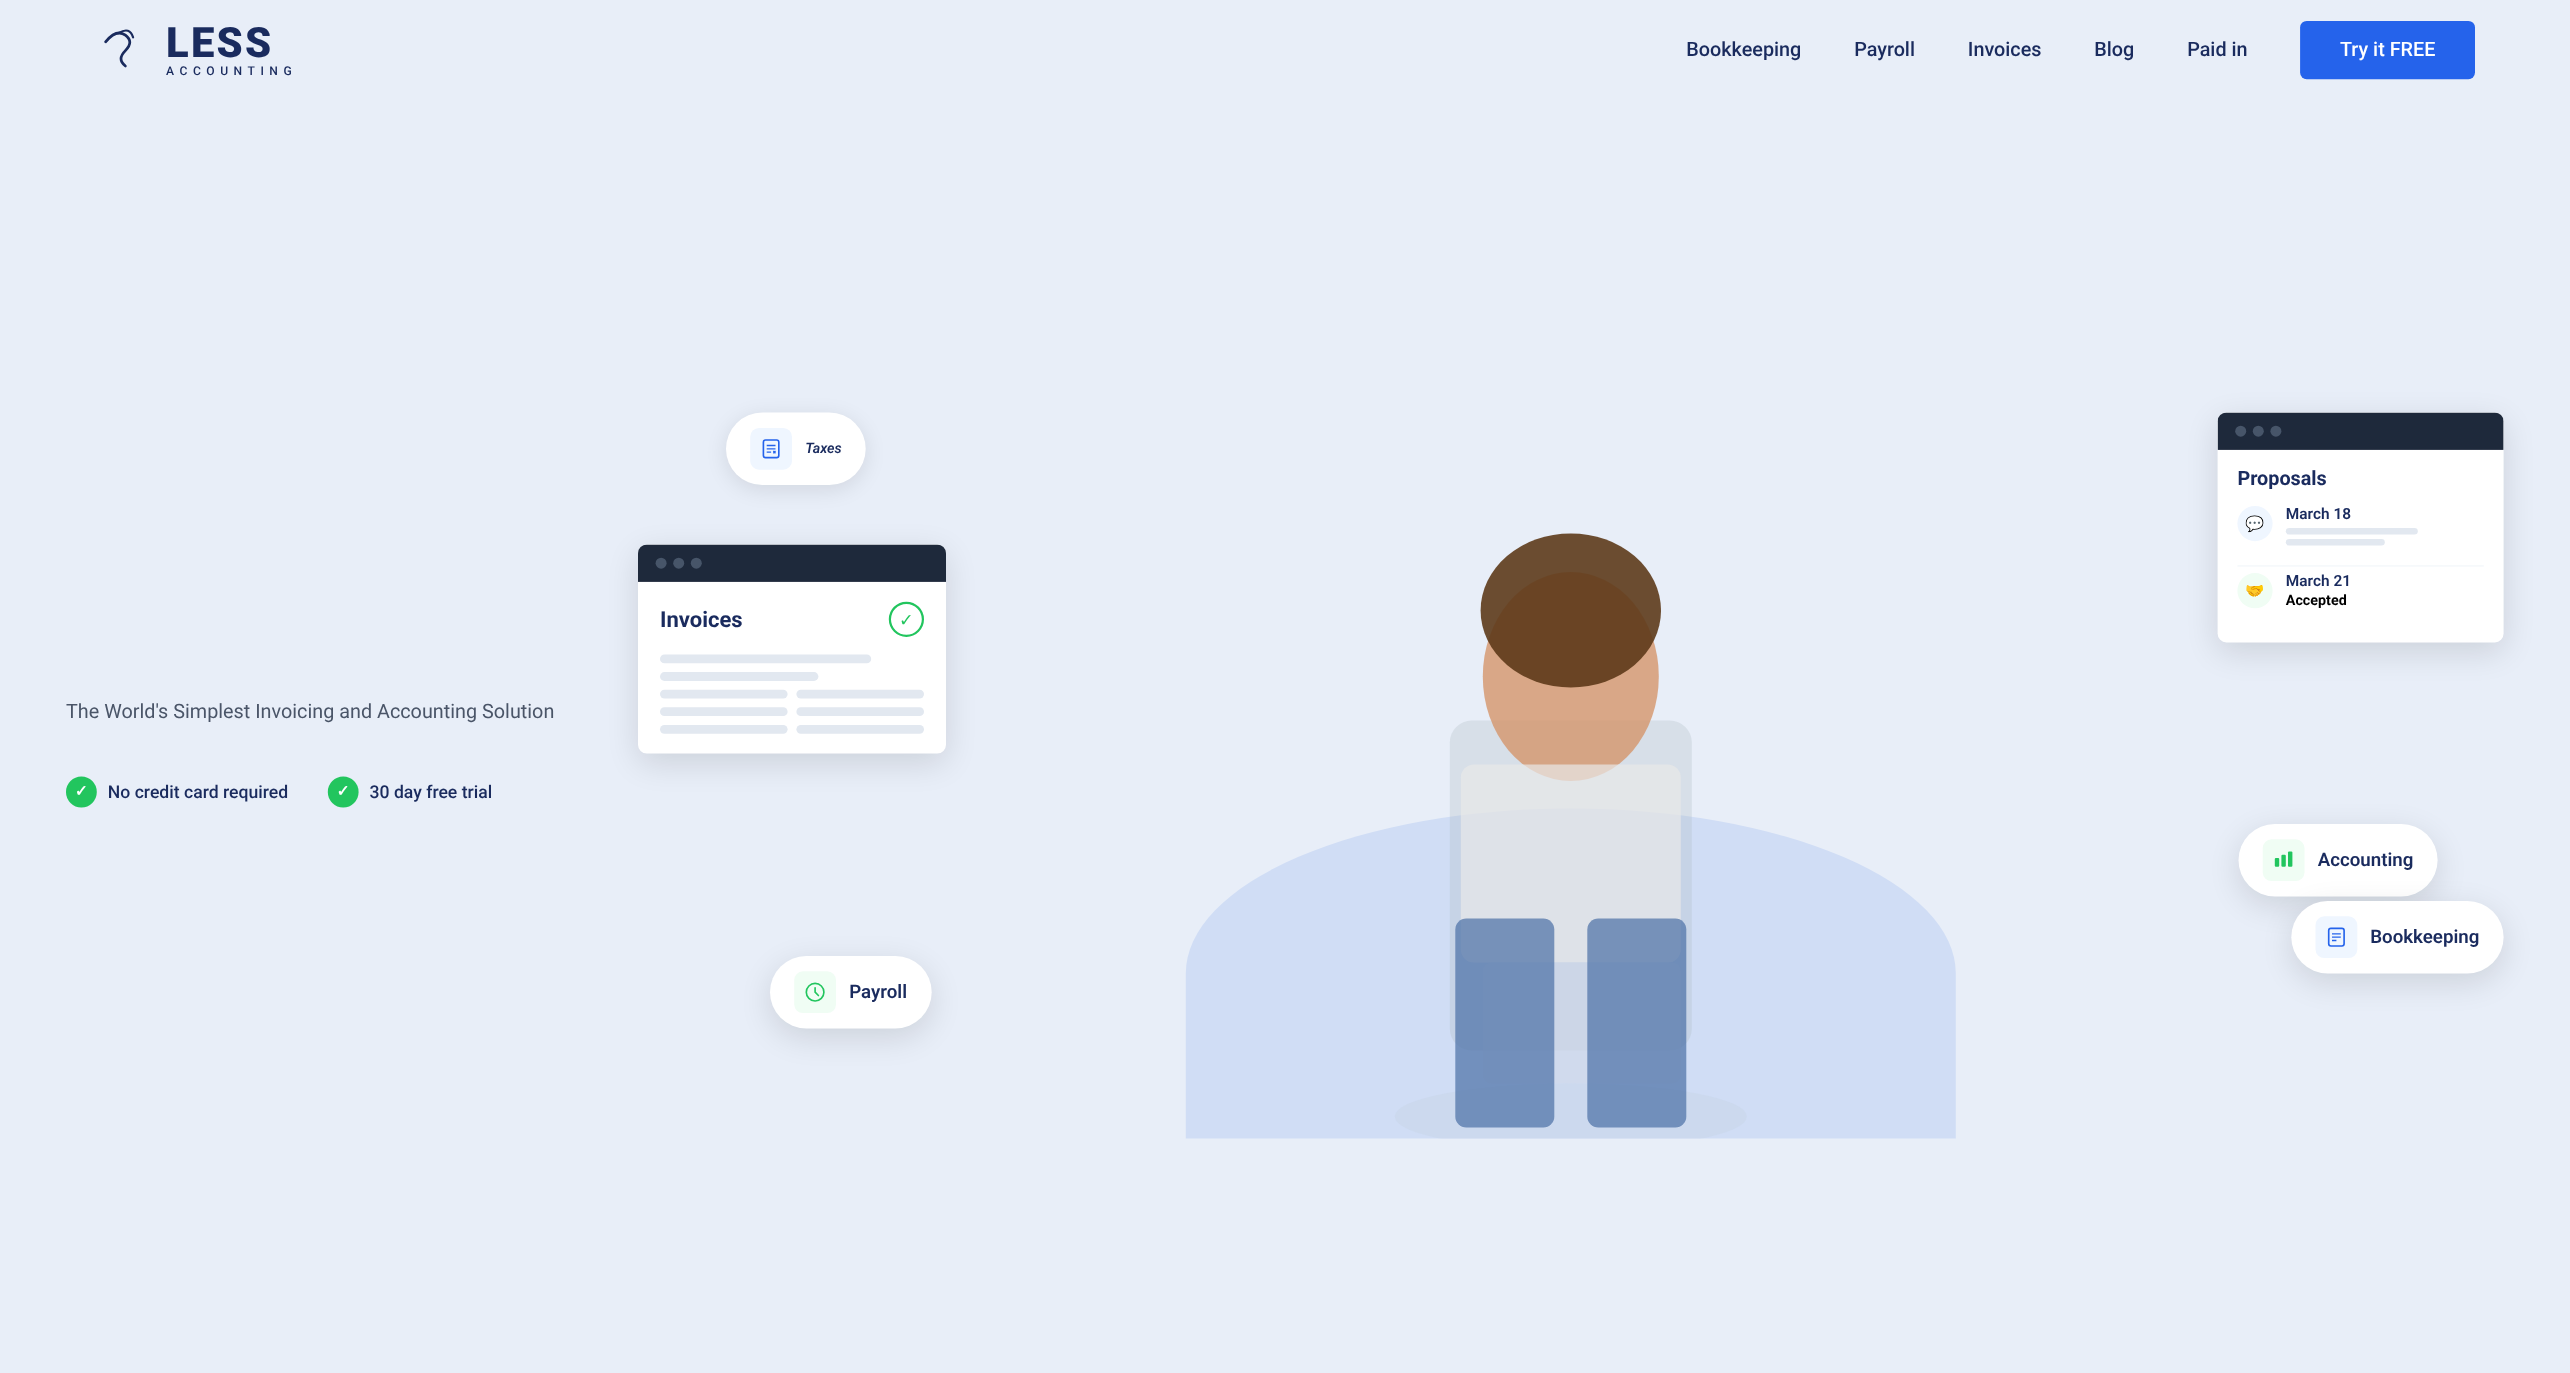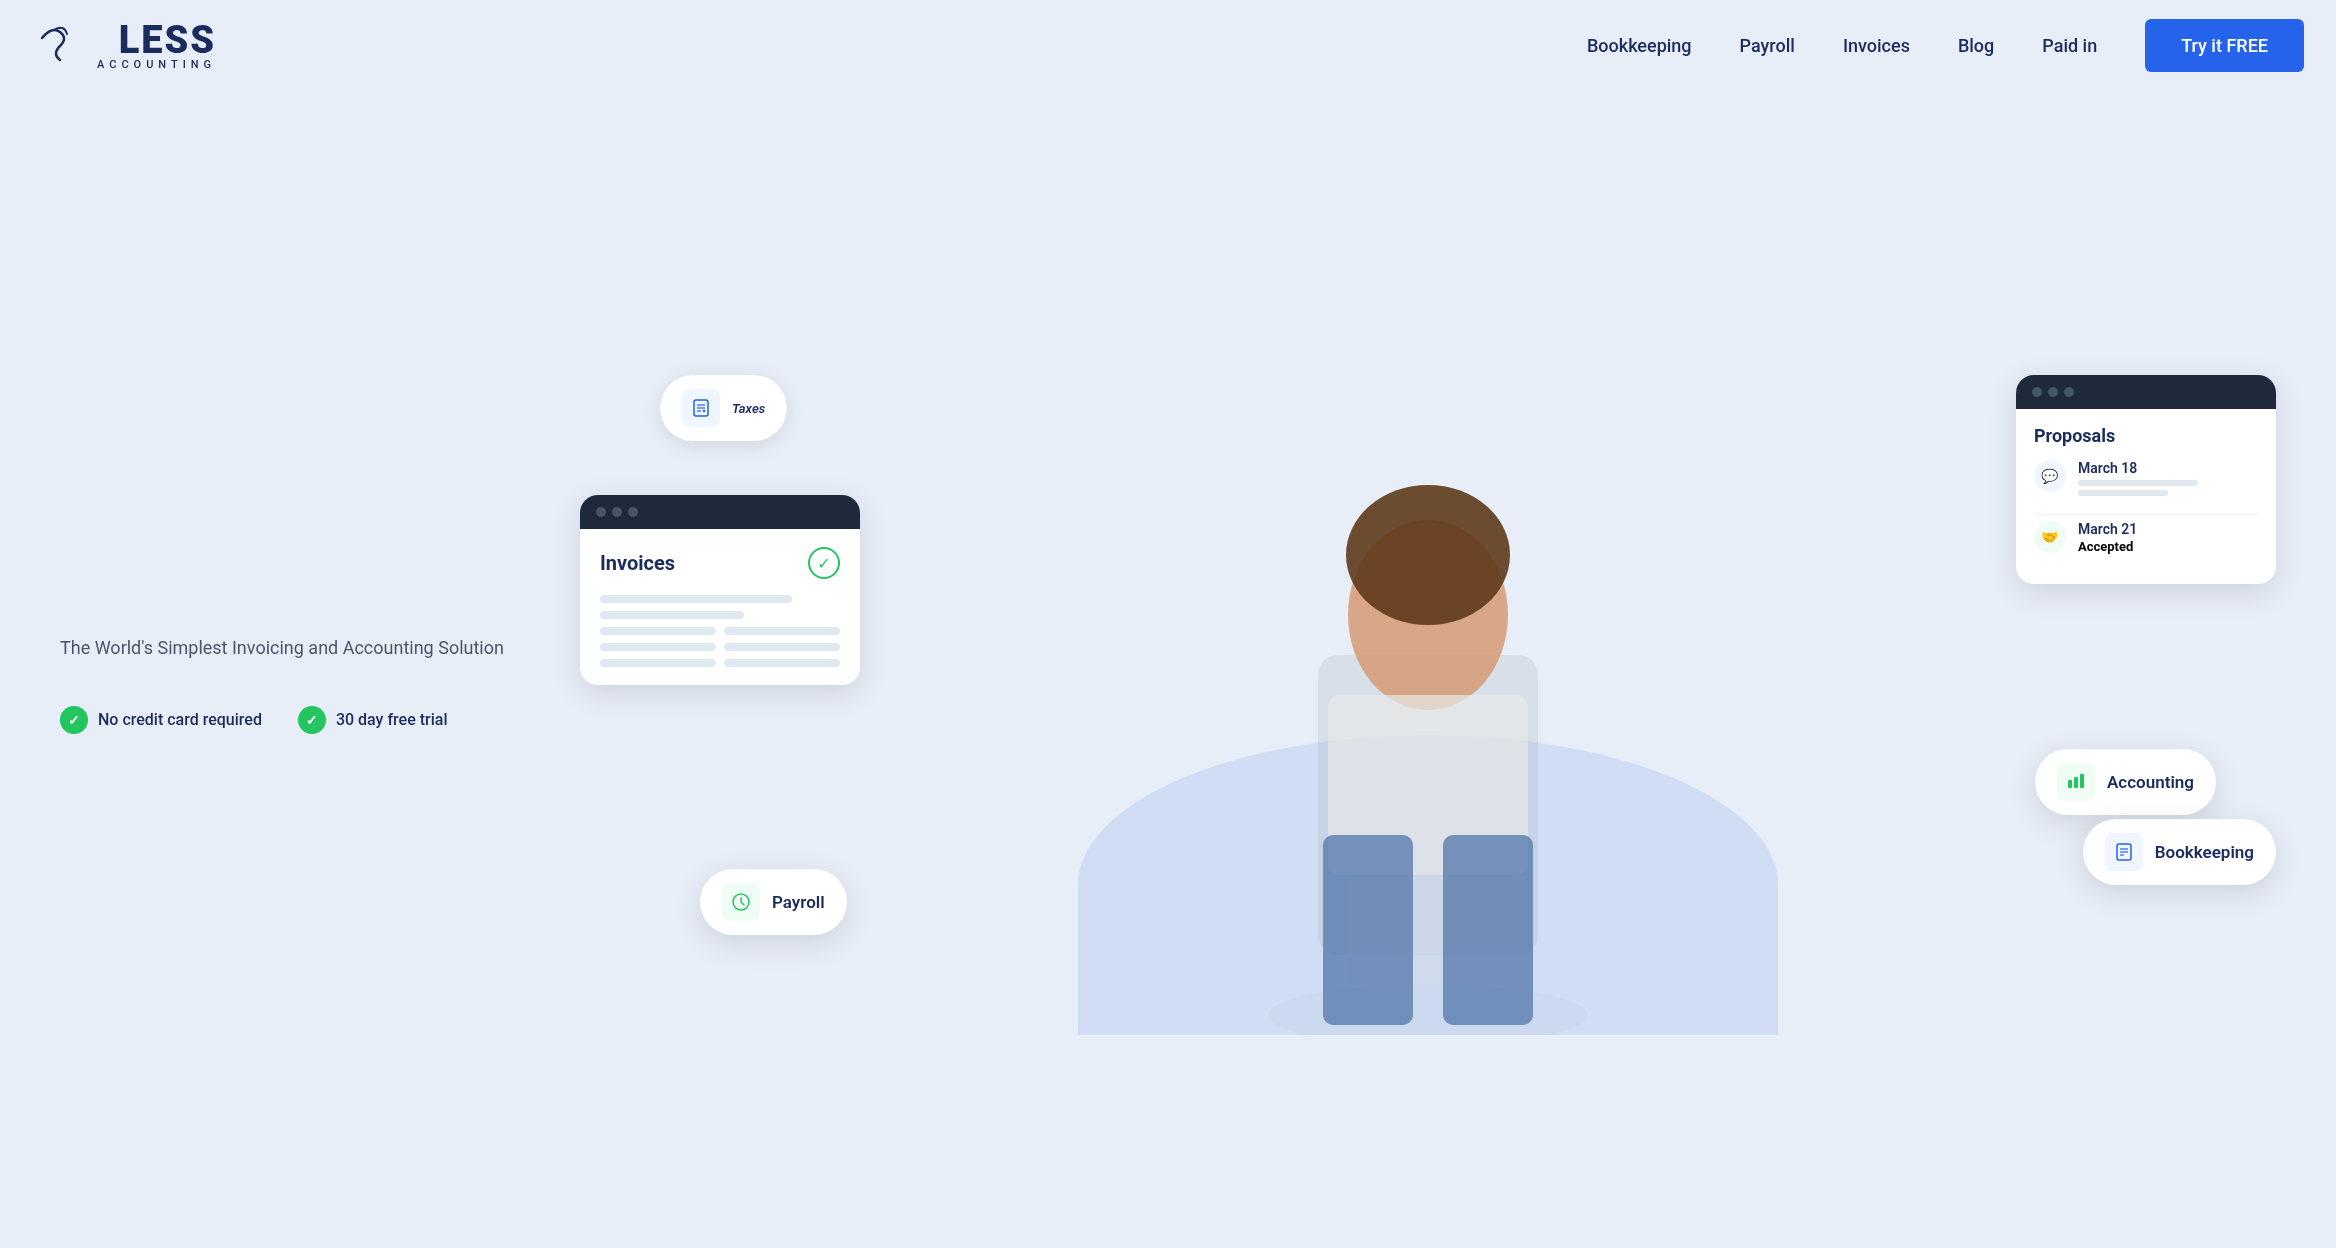--- a/index.html
+++ b/index.html
@@ -8,23 +8,22 @@
       background: #e8eef8;
       min-height: 100vh;
       overflow-x: hidden;
     }
 
     
     .navbar {
       display: flex;
       align-items: center;
       justify-content: space-between;
-      padding: 18px 32px;
+      padding: 18px 86px;
       background: #e8eef8;
-      text-align: right;
     }
     .logo {
       display: flex;
       align-items: center;
       gap: 10px;
     }
     .logo-icon {
       width: 55px;
       height: 55px;
     }
@@ -149,21 +148,21 @@
       flex: 1;
       position: relative;
       height: 700px;
       z-index: 1;
     }
 
     
     .float-card {
       position: absolute;
       background: white;
-      border-radius: 18px;
+      border-radius: 8px;
       box-shadow: 0 8px 30px rgba(0,0,0,0.12);
     }
 
     
     .card-taxes {
       top: 40px;
       left: 80px;
       padding: 14px 22px;
       display: flex;
       align-items: center;

